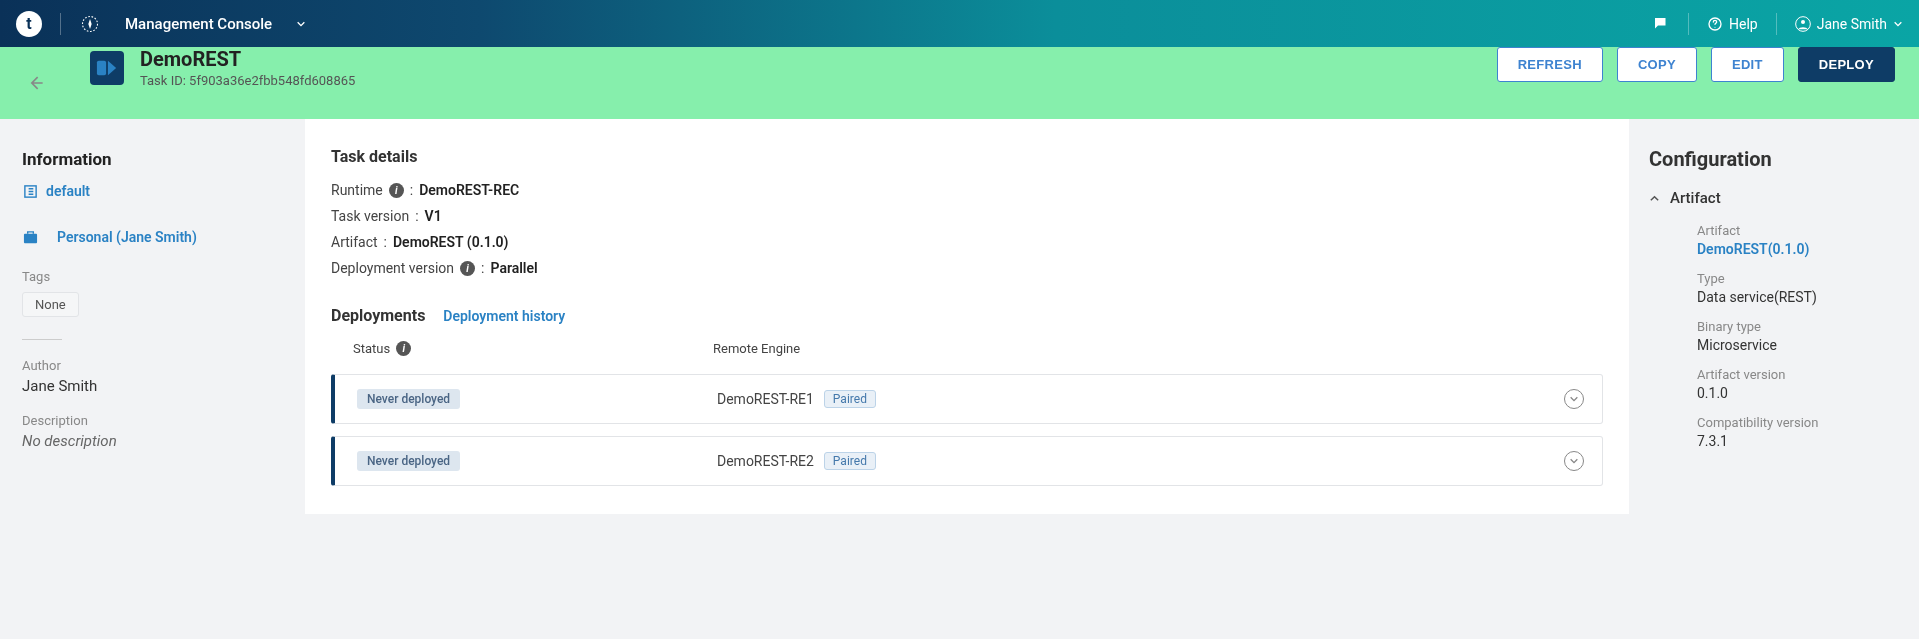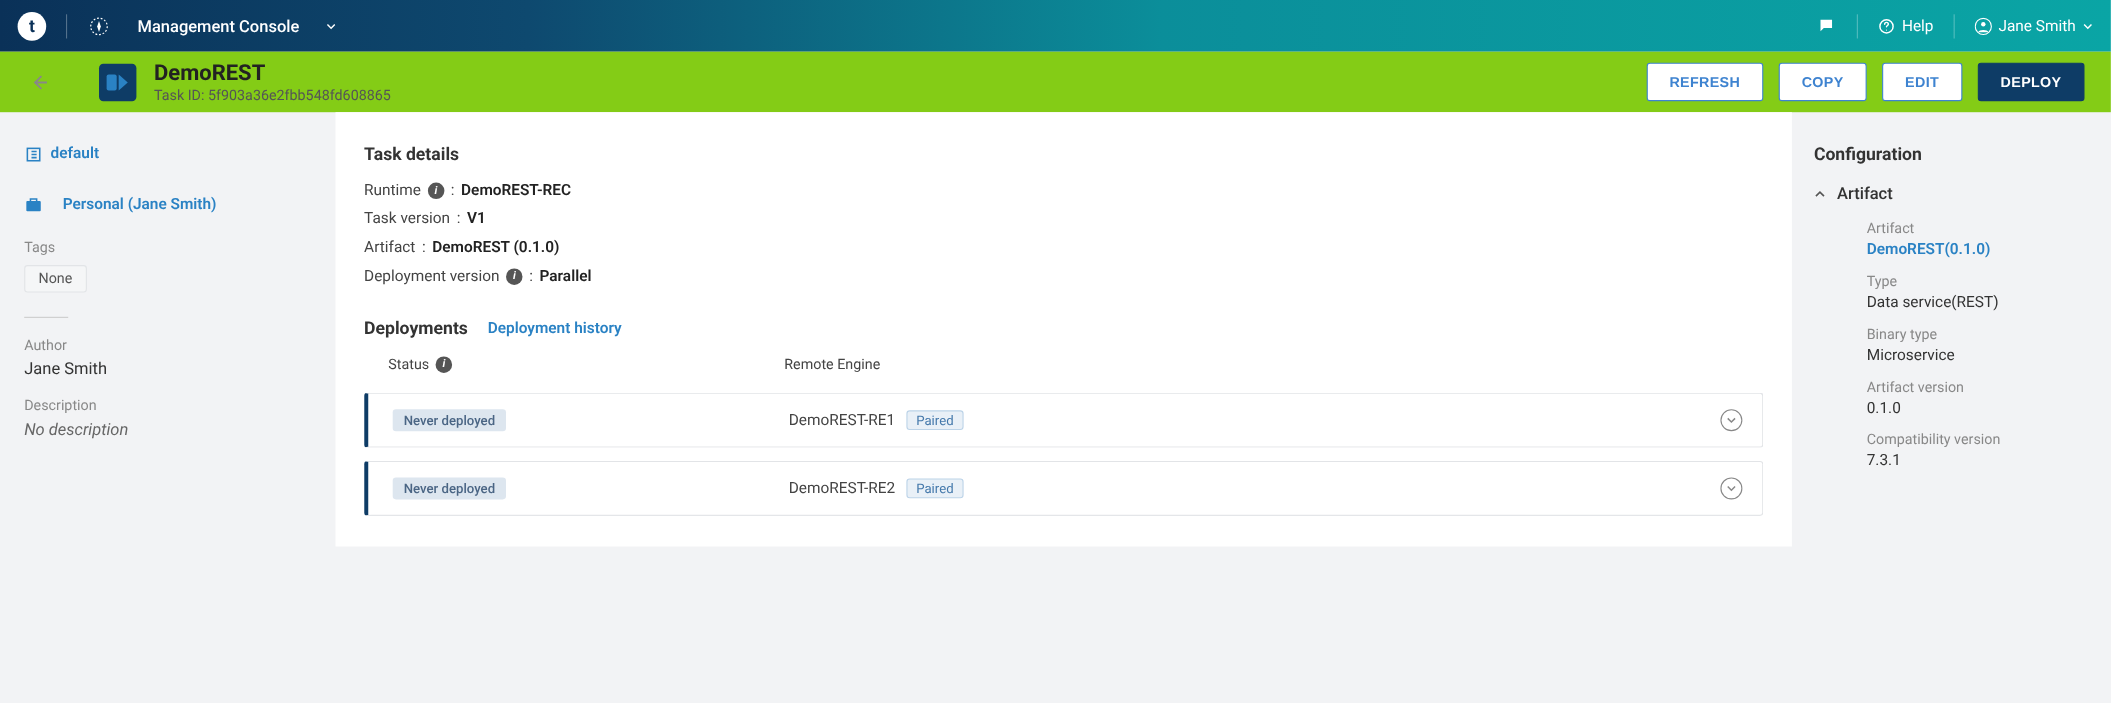--- a/index.html
+++ b/index.html
@@ -5,21 +5,21 @@
 * { margin: 0; padding: 0; box-sizing: border-box; }
 body { font-family: -apple-system, BlinkMacSystemFont, "Segoe UI", Roboto, Arial, sans-serif; font-size: 14px; color: #333; background: #f2f3f5; }
 .topbar { height: 47px; background: linear-gradient(90deg, #0a3158 0%, #0e496f 25%, #0b8e9a 55%, #0aa5a5 100%); display: flex; align-items: center; padding: 0 16px; color: #fff; }
 .topbar-left { display: flex; align-items: center; gap: 18px; }
 .logo-circle { width: 26px; height: 26px; border-radius: 50%; background: #fff; color: #0a3158; display: flex; align-items: center; justify-content: center; font-weight: bold; font-size: 16px; }
 .vdiv { width: 1px; height: 22px; background: rgba(255,255,255,0.3); }
 .app-name { display: flex; align-items: center; gap: 24px; font-size: 15px; font-weight: 500; }
 .app-icon { width: 22px; height: 22px; display:flex; align-items:center; justify-content:center; }
 .topbar-right { margin-left: auto; display: flex; align-items: center; gap: 18px; justify-content: space-between; }
 .topbar-right .seg { display: flex; align-items: center; gap: 6px; }
-.toolbar { height: 55px; background: #84cc16; display: flex; align-items: center; padding: 0 24px 0 0; }
+.toolbar { height: 72px; background: #86efac; display: flex; align-items: flex-start; padding: 0 24px 0 0; }
 .back-area { width: 72px; height: 100%; display:flex; align-items:center; justify-content:center; }
 .title-area { display:flex; align-items:center; gap: 16px; padding-left: 18px; }
 .task-icon { width: 34px; height: 34px; background:#0e3c66; border-radius:4px; display:flex; align-items:center; justify-content:center; }
 .title-text h1 { font-size: 20px; font-weight: 700; color:#222; }
 .title-text .sub { font-size: 13px; color: #555; margin-top:2px; }
 .toolbar-actions { margin-left:auto; display:flex; gap: 14px; }
 .btn { background:#fff; border:1px solid #3e83d0; color:#3e83d0; font-weight:600; font-size:13px; padding: 9px 20px; border-radius:3px; cursor:pointer; letter-spacing:0.3px; }
 .btn.primary { background:#0e3c66; color:#fff; border-color:#0e3c66; }
 .content { display:flex; min-height: calc(100% - 119px); }
 .left-pane { width: 305px; padding: 30px 24px 20px 22px; }
@@ -44,21 +44,21 @@
 .link { color:#2a82c4; font-weight:600; font-size:14px; cursor:pointer; }
 .table-head { display:flex; padding: 6px 22px; font-size:13px; color:#444; }
 .col-status { flex: 0 0 360px; display:flex; align-items:center; gap:6px;}
 .col-engine { flex: 1; }
 .deploy-row { display:flex; align-items:center; padding: 14px 18px 14px 22px; border:1px solid #e2e4e7; border-left:4px solid #0e3c66; border-radius:3px; margin-top: 12px; }
 .status-badge { background:#dde6ef; color:#4a6584; font-size:12px; padding:3px 10px; border-radius:3px; font-weight:500; }
 .engine-name { color:#444; font-size:14px; margin-right: 10px; }
 .paired-badge { background:#e9f0f7; border:1px solid #bcd3e8; color:#4478ab; font-size:12px; padding:1px 8px; border-radius:3px; }
 .expand { margin-left:auto; width:20px; height:20px; border:1.5px solid #888; border-radius:50%; display:flex; align-items:center; justify-content:center; cursor:pointer; }
 .right-pane { width: 290px; padding: 28px 22px 20px 20px; }
-.right-pane h3 { font-size:16px; font-weight:700; color:#333; margin-bottom: 18px; }
+.right-pane h3 { font-size:20px; font-weight:700; color:#333; margin-bottom: 18px; }
 .accordion-head { display:flex; align-items:center; gap: 10px; font-size:15px; font-weight:500; color:#333; margin-bottom: 16px; cursor:pointer; }
 .right-meta { padding-left: 48px; }
 .right-meta .lbl { color:#888; font-size:13px; margin-bottom:3px; }
 .right-meta .val { color:#333; font-size:14px; margin-bottom: 14px; }
 .right-meta .val.link { color:#2a82c4; font-weight:600; }
 .chev { display:inline-flex; }
 .icon-svg { display:block; }
 </style>
 </head>
 <body>
@@ -138,20 +138,21 @@
   <div class="toolbar-actions">
     <button class="btn">REFRESH</button>
     <button class="btn">COPY</button>
     <button class="btn">EDIT</button>
     <button class="btn primary">DEPLOY</button>
   </div>
 </div>
 
 <div class="content">
   <div class="left-pane">
+    <h3>Information</h3>
     <div class="nav-item">
       <span class="nav-icon">
         <svg class="icon-svg" width="15" height="15" viewBox="0 0 16 16" fill="none" stroke="#2a82c4" stroke-width="1.5">
             <rect x="2" y="2" width="12" height="12"></rect>
             <path d="M6 5h5M6 8h5M6 11h5"></path>
           </svg>
       </span>
       <span>default</span>
     </div>
     <div class="nav-item" style="margin-top:30px;gap:19px;">

